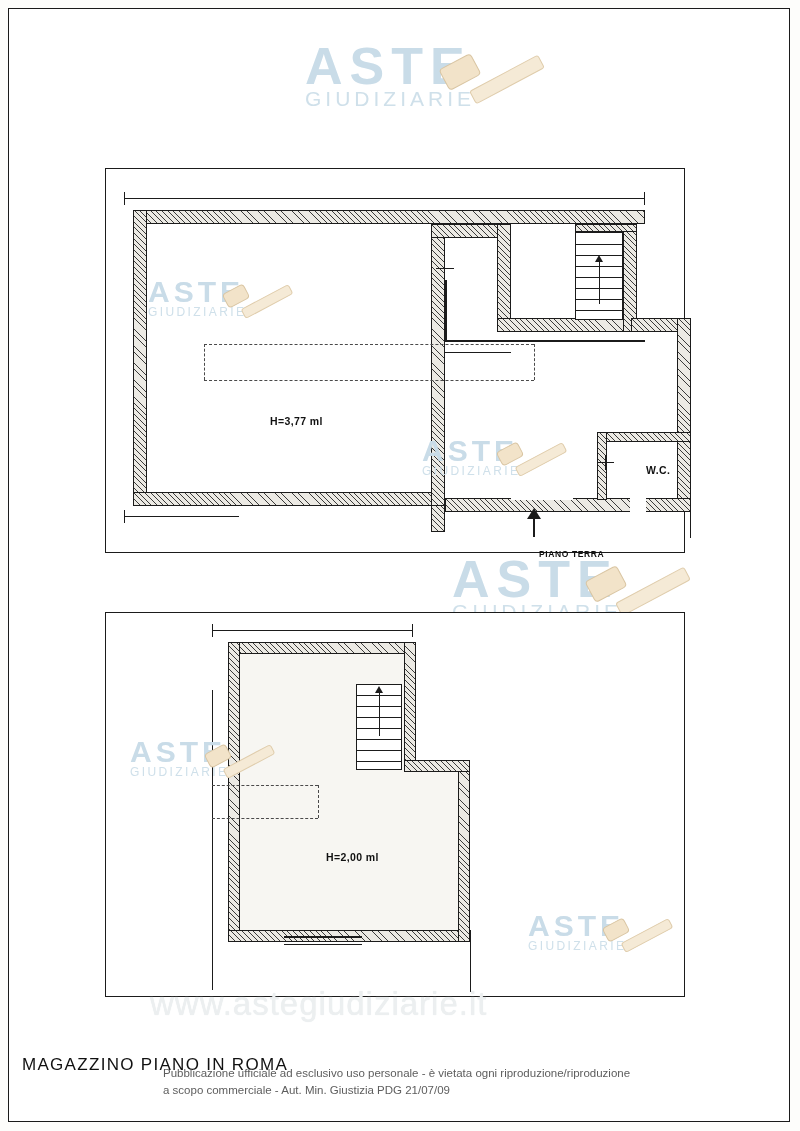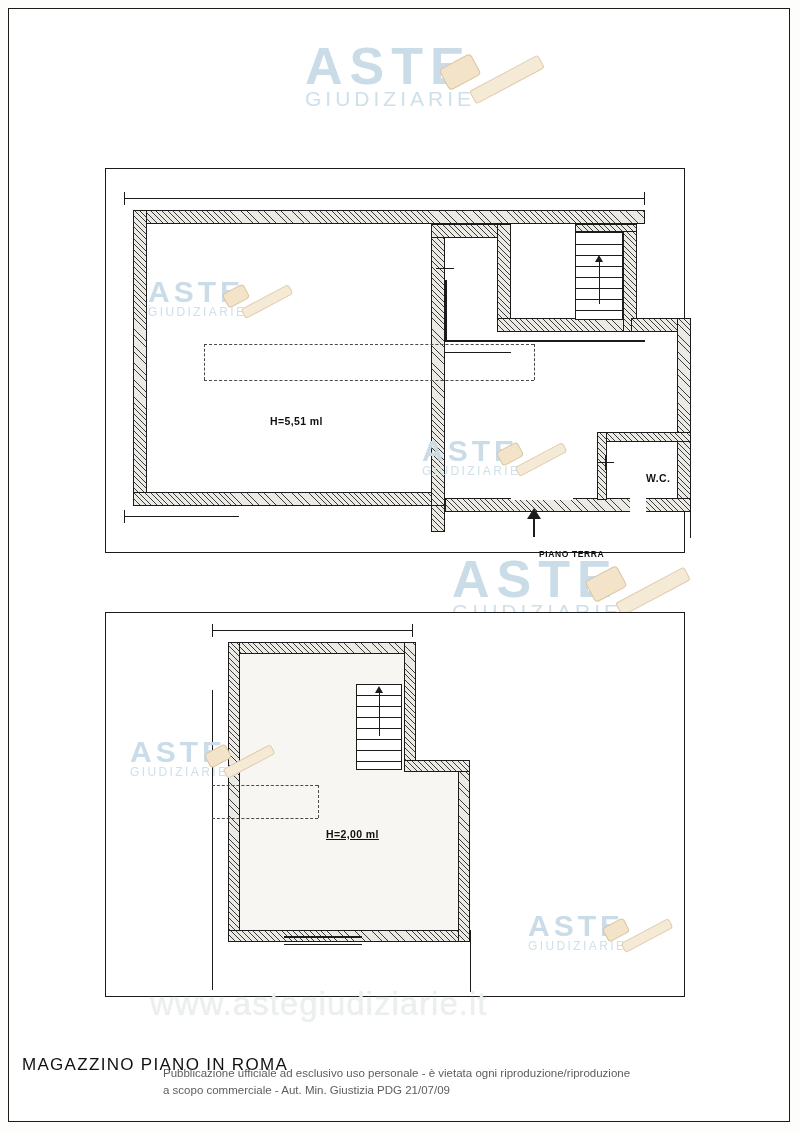--- a/index.html
+++ b/index.html
@@ -196,22 +196,22 @@
   <div class="arrow-stem" style="left:599px;top:262px;height:42px;"></div>
   <div class="arrow-up" style="left:595px;top:255px;"></div>
 
   <div style="position:absolute;left:511px;top:492px;width:62px;height:8px;background:#ffffff;"></div>
   <div style="position:absolute;left:630px;top:498px;width:16px;height:14px;background:#ffffff;"></div>
 
   <div class="entrance-arrow" style="left:527px;top:508px;"></div>
   <div class="thinline" style="left:533px;top:519px;width:2px;height:18px;"></div>
   <div class="lbl small" style="left:495px;top:549px;padding-left:44px;">PIANO  TERRA</div>
 
-  <div class="lbl" style="left:270px;top:415px;">H=5,51 ml</div>
-  <div class="lbl" style="left:646px;top:464px;margin-top:8px;">W.C.</div>
+  <div class="lbl" style="left:270px;top:415px;">H=3,77 ml</div>
+  <div class="lbl" style="left:646px;top:464px;">W.C.</div>
 
   <div class="dimline" style="left:124px;top:516px;width:115px;"></div>
   <div class="dimline-v" style="left:124px;top:510px;height:13px;"></div>
   <div class="dimline-v" style="left:690px;top:500px;height:38px;"></div>
 
   <div class="wm small" style="left:148px;top:278px;">
     <div class="aste">ASTE</div>
     <div class="giud">GIUDIZIARIE</div>
   </div>
   <div class="gavel" style="left:218px;top:282px;width:80px;height:40px;">
@@ -268,21 +268,21 @@
   <div class="arrow-stem" style="left:379px;top:692px;height:44px;"></div>
   <div class="arrow-up" style="left:375px;top:686px;"></div>
 
   <div class="dashline" style="left:212px;top:785px;width:106px;"></div>
   <div class="dashline" style="left:212px;top:818px;width:106px;"></div>
   <div class="dashline-v" style="left:318px;top:785px;height:33px;"></div>
 
   <div class="thinline" style="left:284px;top:936px;width:78px;height:2px;"></div>
   <div class="thinline" style="left:284px;top:944px;width:78px;height:1px;"></div>
 
-  <div class="lbl" style="left:326px;top:828px;text-decoration:underline;">H=2,00 ml</div>
+  <div class="lbl" style="left:326px;top:851px;">H=2,00 ml</div>
 
   <div class="wm small" style="left:130px;top:738px;">
     <div class="aste">ASTE</div>
     <div class="giud">GIUDIZIARIE</div>
   </div>
   <div class="gavel" style="left:200px;top:742px;width:80px;height:40px;">
     <div class="head" style="left:6px;top:6px;width:22px;height:14px;"></div>
     <div class="handle" style="left:22px;top:14px;width:52px;height:9px;"></div>
   </div>
 

